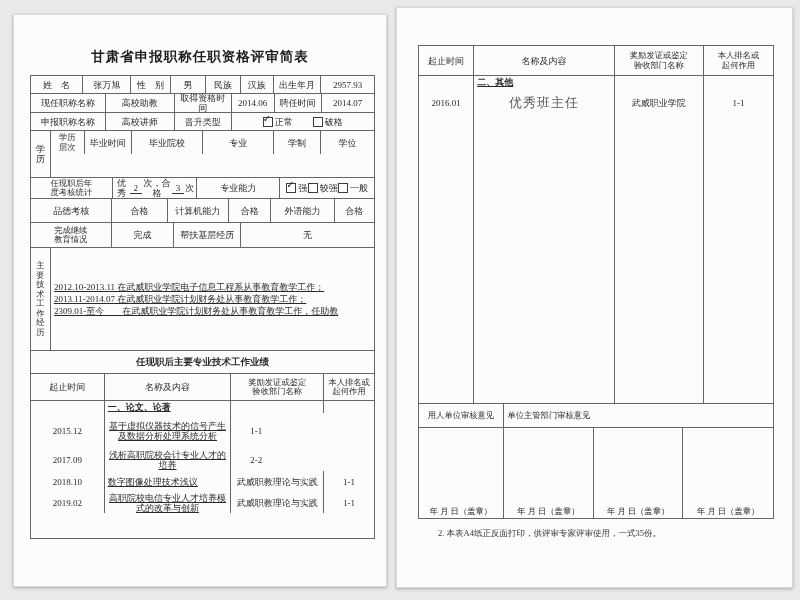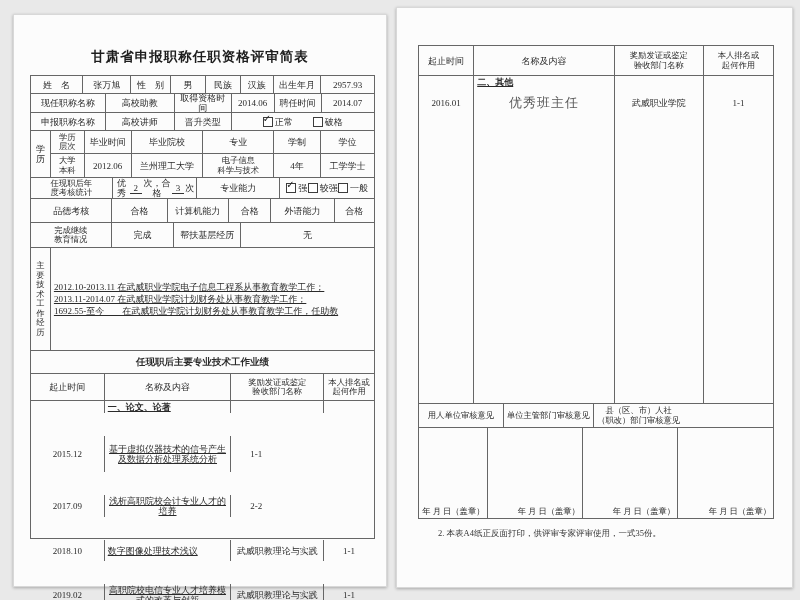--- a/index.html
+++ b/index.html
@@ -23,21 +23,21 @@
     letter-spacing:1px; color:#1d1d1d;
   }
   .tbl {
     position:absolute; border:1px solid #666; box-sizing:border-box;
     display:flex; flex-direction:column; font-size:9px; line-height:10px;
   }
   #tblL { left:16px; top:60px; width:345px; height:464px; }
   #tblR { left:21px; top:37px; width:356px; height:474px; }
 
   .tr { display:flex; flex:none; border-bottom:1px solid #666; box-sizing:border-box; }
-  .tr.last { border-bottom:none;gap:23px; }
+  .tr.last { border-bottom:none; }
   .td {
     border-right:1px solid #666; box-sizing:border-box;
     display:flex; align-items:center; justify-content:center;
     text-align:center; padding:0 2px; white-space:pre-line; overflow:hidden;
   }
   .td:last-child { border-right:none; }
   .td.left { justify-content:flex-start; text-align:center; padding:1px 3px;text-decoration:underline; }
   .td.top  { align-items:flex-start; }
   .bold { font-weight:bold; }
   .small { font-size:8.3px; line-height:9.5px; }
@@ -60,21 +60,21 @@
     position:relative; background:#fff; flex:none;
   }
   .cb.checked::after {
     content:"\2713"; position:absolute; left:-1px; top:-4px;
     font-size:10px; color:#222; font-family:"DejaVu Sans",sans-serif;
   }
   .u { border-bottom:1px solid #333; padding:0 4px; margin:0 1px; }
 
   .hand { font-size:13px; color:#5a5a5a; letter-spacing:1px; }
 
-  .datebox { flex-direction:column; justify-content:flex-end; align-items:flex-end; padding-bottom:3px; }
+  .datebox { flex-direction:column; justify-content:flex-end; align-items:center; padding-bottom:3px; }
 
   .notes { position:absolute; left:26px; top:519px; width:345px; font-size:8.5px; line-height:12px; color:#333; }
   .notes .n2 { margin-left:15px; }
 </style>
 </head>
 <body>
 
 <div class="page" id="pageL">
   <div class="doc-title">甘肃省申报职称任职资格评审简表</div>
 
@@ -123,30 +123,20 @@
       <div class="vsplit" style="width:94.2%">
         <div class="tr" style="height:23px">
           <div class="td small" style="width:10.5%">学历
 层次</div>
           <div class="td" style="width:14.5%">毕业时间</div>
           <div class="td" style="width:22.2%">毕业院校</div>
           <div class="td" style="width:21.9%">专业</div>
           <div class="td" style="width:14.5%">学制</div>
           <div class="td" style="width:16.4%">学位</div>
         </div>
-        <div class="tr" style="height:23px">
-          <div class="td small" style="width:10.5%">大学
-本科</div>
-          <div class="td" style="width:14.5%">2012.06</div>
-          <div class="td" style="width:22.2%">兰州理工大学</div>
-          <div class="td small" style="width:21.9%">电子信息
-科学与技术</div>
-          <div class="td" style="width:14.5%">4年</div>
-          <div class="td" style="width:16.4%">工学学士</div>
-        </div>
       </div>
     </div>
 
     <div class="tr" style="height:21px">
       <div class="td small" style="width:23.8%">任现职后年
 度考核统计</div>
       <div class="td" style="width:24.7%">
         <span>优秀</span><span class="u">2</span><span>次，合格</span><span class="u">3</span><span>次</span>
       </div>
       <div class="td" style="width:24.2%">专业能力</div>
@@ -184,21 +174,21 @@
     </div>
 
     <div class="tr" style="height:103px">
       <div class="td small" style="width:5.8%">主要
 技术
 工作
 经历</div>
       <div class="td left" style="width:94.2%; flex-direction:column; align-items:flex-start; justify-content:center; line-height:12px;">
         <div>2012.10-2013.11 在武威职业学院电子信息工程系从事教育教学工作；</div>
         <div>2013.11-2014.07 在武威职业学院计划财务处从事教育教学工作；</div>
-        <div>1692.55-至今　　在武威职业学院计划财务处从事教育教学工作，任助教</div>
+        <div>2309.01-至今　　在武威职业学院计划财务处从事教育教学工作，任助教</div>
       </div>
     </div>
 
     <div class="tr" style="height:23px">
       <div class="td bold" style="width:100%; font-size:9.5px;">任现职后主要专业技术工作业绩</div>
     </div>
 
     <div class="tr" style="height:27px">
       <div class="td" style="width:21.5%">起止时间</div>
       <div class="td" style="width:36.9%">名称及内容</div>
@@ -270,22 +260,20 @@
         <div class="td" style="width:15.6%"></div>
         <div class="td" style="width:39.7%"></div>
         <div class="td" style="width:25.2%"></div>
         <div class="td" style="width:19.5%"></div>
       </div>
     </div>
 
     <div class="tr" style="height:24px">
       <div class="td small" style="width:24.0%">用人单位审核意见</div>
       <div class="td small" style="width:25.4%">单位主管部门审核意见</div>
-      <div class="td small" style="width:25.3%">县（区、市）人社
-（职改）部门审核意见</div>
     </div>
 
     <div class="tr last" style="height:91px">
       <div class="td datebox small" style="width:24.0%">
         <div>年  月  日（盖章）</div>
       </div>
       <div class="td datebox small" style="width:25.4%">
         <div>年  月  日（盖章）</div>
       </div>
       <div class="td datebox small" style="width:25.3%">

